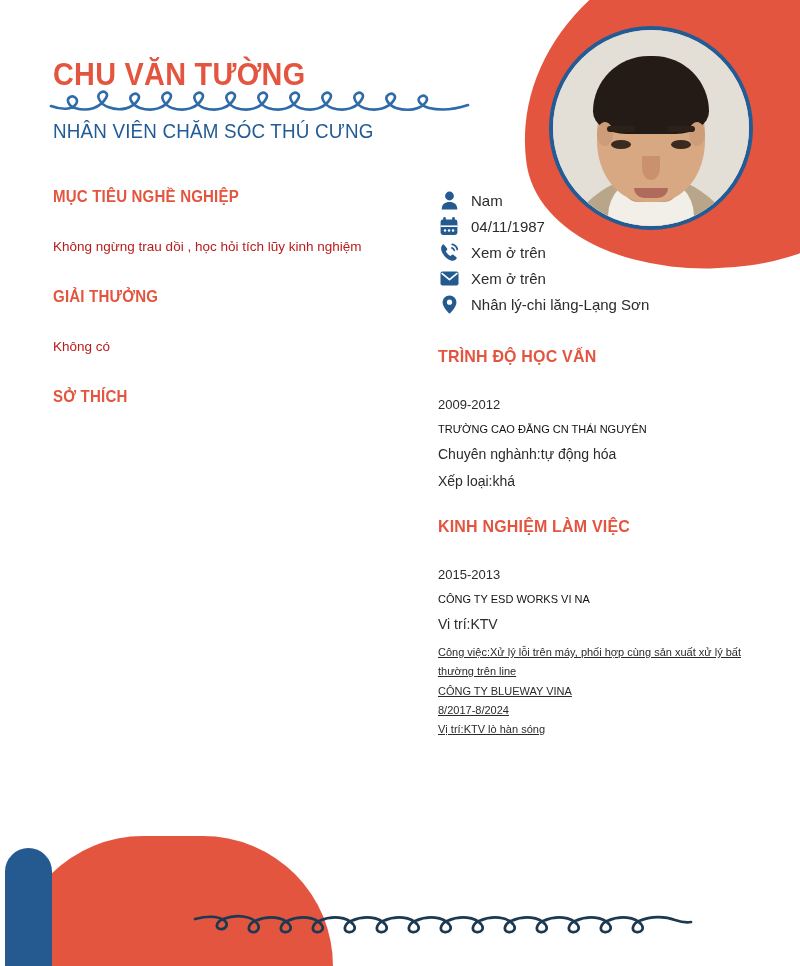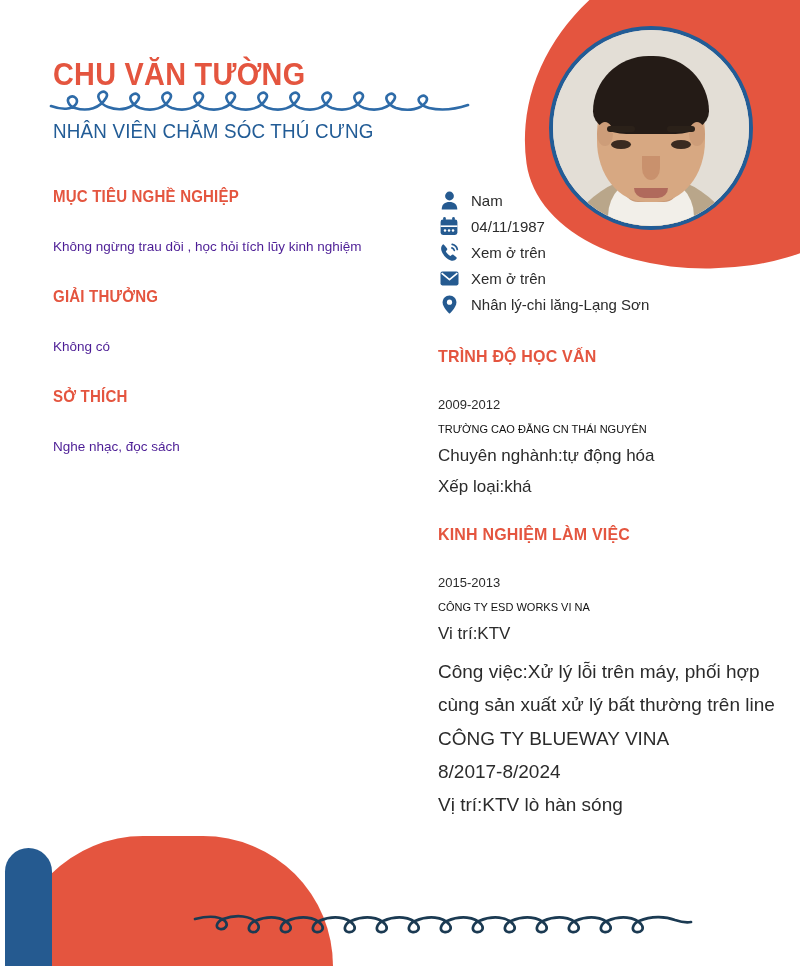--- a/index.html
+++ b/index.html
@@ -100,39 +100,39 @@
   .col-left{ position:absolute; left:53px; top:188px; width:360px; z-index:5; }
   .col-right{ position:absolute; left:438px; top:185px; width:340px; z-index:5; }
 
   .sec-head{
     color:#E4553F; font-weight:bold; text-transform:uppercase;
     font-size:16px; letter-spacing:.2px;
     transform:scaleX(.94); transform-origin:left center;
     white-space:nowrap;
   }
   .col-left .sec-head{ margin-bottom:33px; }
-  .col-left .sec-body{ font-size:13.5px; color:#4c1d95; margin-bottom:34px; }
+  .col-left .sec-body{ font-size:13.5px; color:#b91c1c; margin-bottom:34px; }
 
   .col-right .sec-head{ font-size:17px; margin-bottom:30px; }
 
   
   .contact{ margin-top:2px; }
   .contact-row{ display:flex; align-items:center; height:26px; margin-bottom:0px; }
   .contact-row .ico{
     width:22px; height:22px; margin-right:11px;
     display:flex; align-items:center; justify-content:center; flex:0 0 22px;
   }
   .contact-row .txt{ font-size:15px; color:#2b2b2b; }
 
   
   .entry{ margin-bottom:0; }
   .entry .period{ font-size:13px; color:#2b2b2b; margin-bottom:11px; }
   .entry .org{ font-size:11px; font-weight:normal; color:#111; margin-bottom:11px; }
-  .entry .line{ font-size:17px; color:#2b2b2b; margin-bottom:11px; }
-  .entry .para{ font-size:19px; color:#2b2b2b; line-height:1.75; }
+  .entry .line{ font-size:14px; color:#2b2b2b; margin-bottom:11px; }
+  .entry .para{ font-size:11px; color:#2b2b2b; line-height:1.75;text-decoration:underline; }
   .gap-lg{ height:30px; }
   .gap-md{ height:17px; }
 
   
   .blob-coral-bottom{
     position:absolute; left:13px; bottom:0;
     width:320px; height:130px;
     background:#E4553F;
     border-radius:160px 160px 0 0;
     z-index:1;
@@ -196,21 +196,20 @@
   <div>
     <div class="sec-head">MỤC TIÊU NGHỀ NGHIỆP</div>
     <div class="sec-body">Không ngừng trau dồi , học hỏi tích lũy kinh nghiệm</div>
   </div>
   <div>
     <div class="sec-head">GIẢI THƯỞNG</div>
     <div class="sec-body">Không có</div>
   </div>
   <div>
     <div class="sec-head">SỞ THÍCH</div>
-    <div class="sec-body">Nghe nhạc, đọc sách</div>
   </div>
 </div>
 
 <div class="col-right">
 
   <div class="contact">
 
     <div class="contact-row">
       <span class="ico">
         <svg width="17" height="19" viewBox="0 0 17 19" fill="#255A90">

